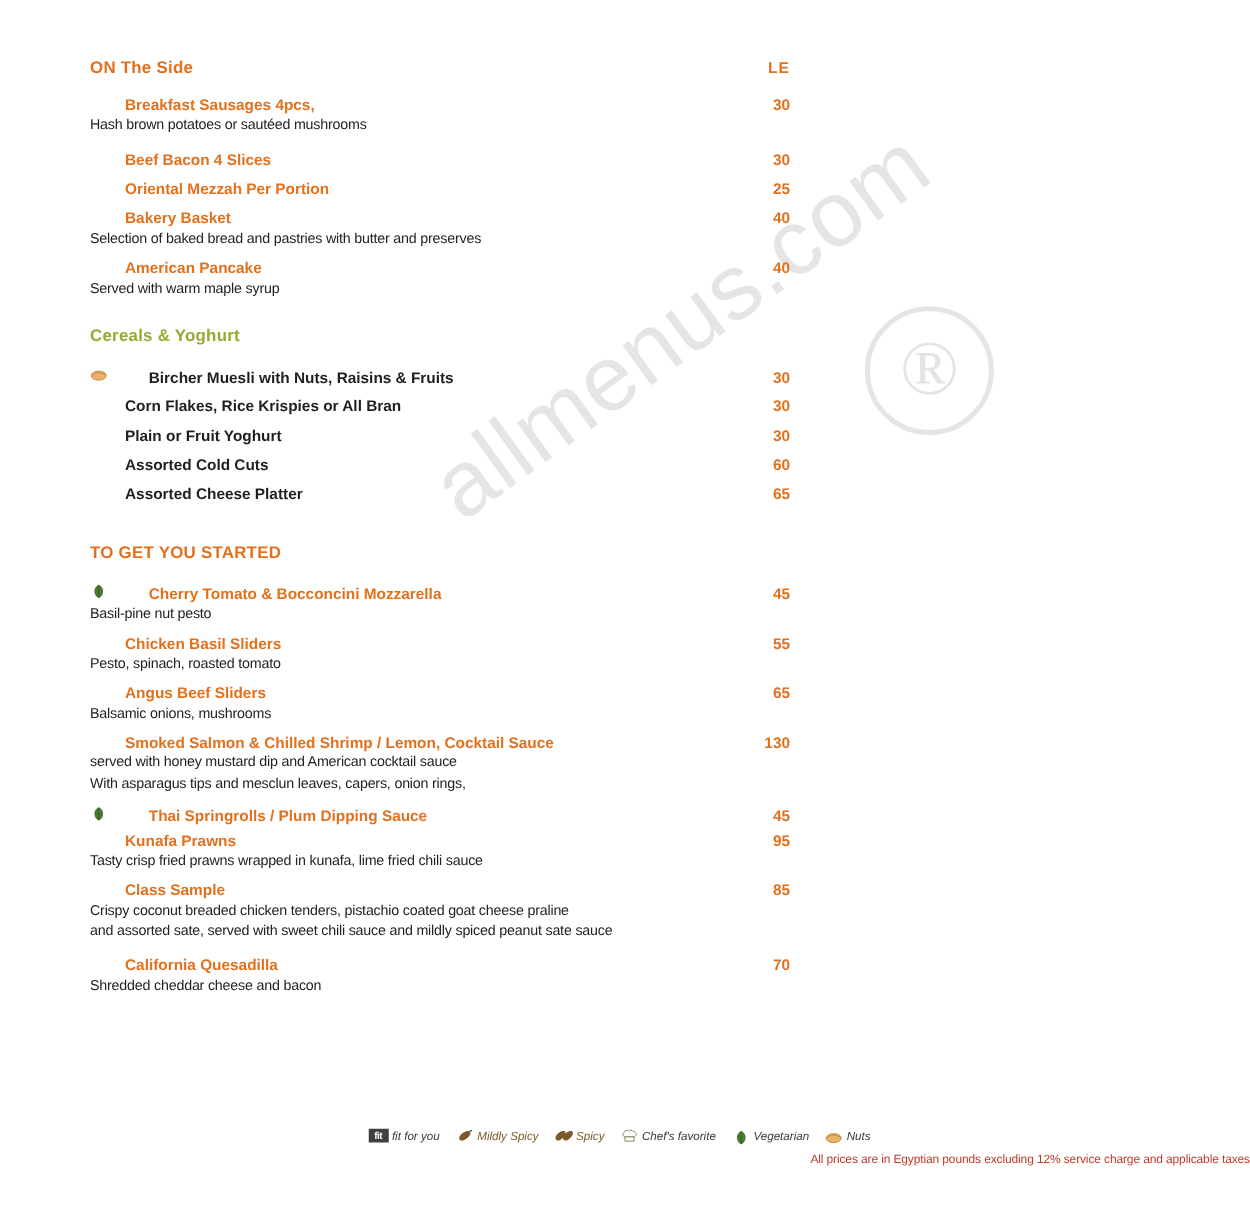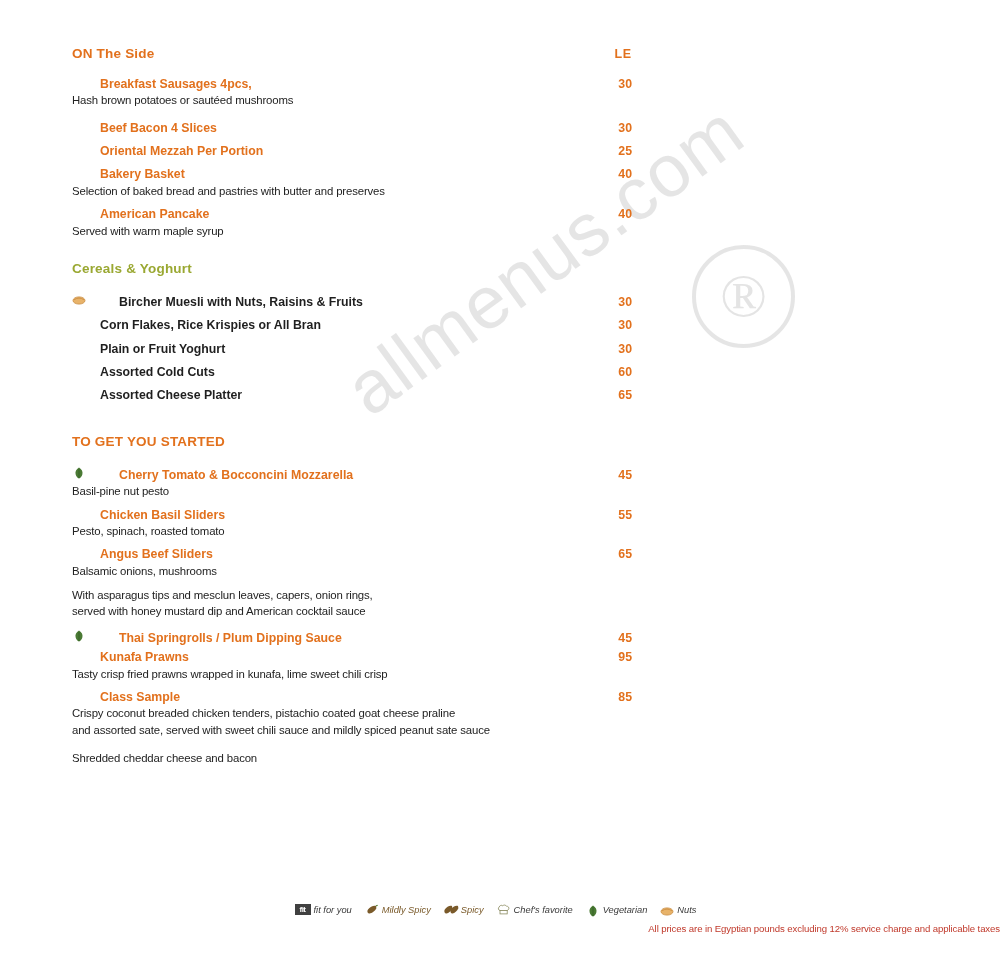--- a/index.html
+++ b/index.html
@@ -342,22 +342,28 @@
 
     <div class="item">
       <div class="left">
           <span class="name">Angus Beef Sliders</span>
         </div>
       <div class="price">65</div>
     </div>
     <div class="desc">Balsamic onions, mushrooms</div>
     <div class="sp-8"></div>
 
+    <div class="item">
+      <div class="left">
+          <span class="name">Smoked Salmon &amp; Chilled Shrimp / Lemon, Cocktail Sauce</span>
+        </div>
+      <div class="price">130</div>
+    </div>
+    <div class="desc">served with honey mustard dip and American cocktail sauce</div>
     <div class="desc">With asparagus tips and mesclun leaves, capers, onion rings,</div>
-    <div class="desc">served with honey mustard dip and American cocktail sauce</div>
     <div class="sp-8"></div>
 
     <div class="item">
       <div class="left">
         <span class="ico">
           <svg width="14" height="14" viewBox="0 0 14 14">
             <path d="M7 1.5 C4.2 3.2 3 5.6 3.6 8.2 C4.1 10.4 5.6 11.8 7 12.5 C8.4 11.8 9.9 10.4 10.4 8.2 C11 5.6 9.8 3.2 7 1.5 Z" fill="#4a7a34"></path>
             <path d="M7 3 L7 12" stroke="#2f5a22" stroke-width="0.7"></path>
           </svg>
         </span>
@@ -366,33 +372,39 @@
       <div class="price">45</div>
     </div>
     <div class="sp-4"></div>
 
     <div class="item">
       <div class="left">
           <span class="name">Kunafa Prawns</span>
         </div>
       <div class="price">95</div>
     </div>
-    <div class="desc">Tasty crisp fried prawns wrapped in kunafa, lime sweet chili crisp</div>
+    <div class="desc">Tasty crisp fried prawns wrapped in kunafa, lime fried chili sauce</div>
     <div class="sp-8"></div>
 
     <div class="item">
       <div class="left">
           <span class="name">Class Sample</span>
         </div>
       <div class="price">85</div>
     </div>
     <div class="desc">Crispy coconut breaded chicken tenders, pistachio coated goat cheese praline</div>
     <div class="desc">and assorted sate, served with sweet chili sauce and mildly spiced peanut sate sauce</div>
     <div class="sp-12"></div>
 
+    <div class="item">
+      <div class="left">
+          <span class="name">California Quesadilla</span>
+        </div>
+      <div class="price">70</div>
+    </div>
     <div class="desc">Shredded cheddar cheese and bacon</div>
 
   </div>
 
   <div class="legend">
     <div class="legend-row">
 
       <span class="legend-item">
         <span class="fitbox">fit</span>
         <span class="lbl-fit">fit for you</span>

